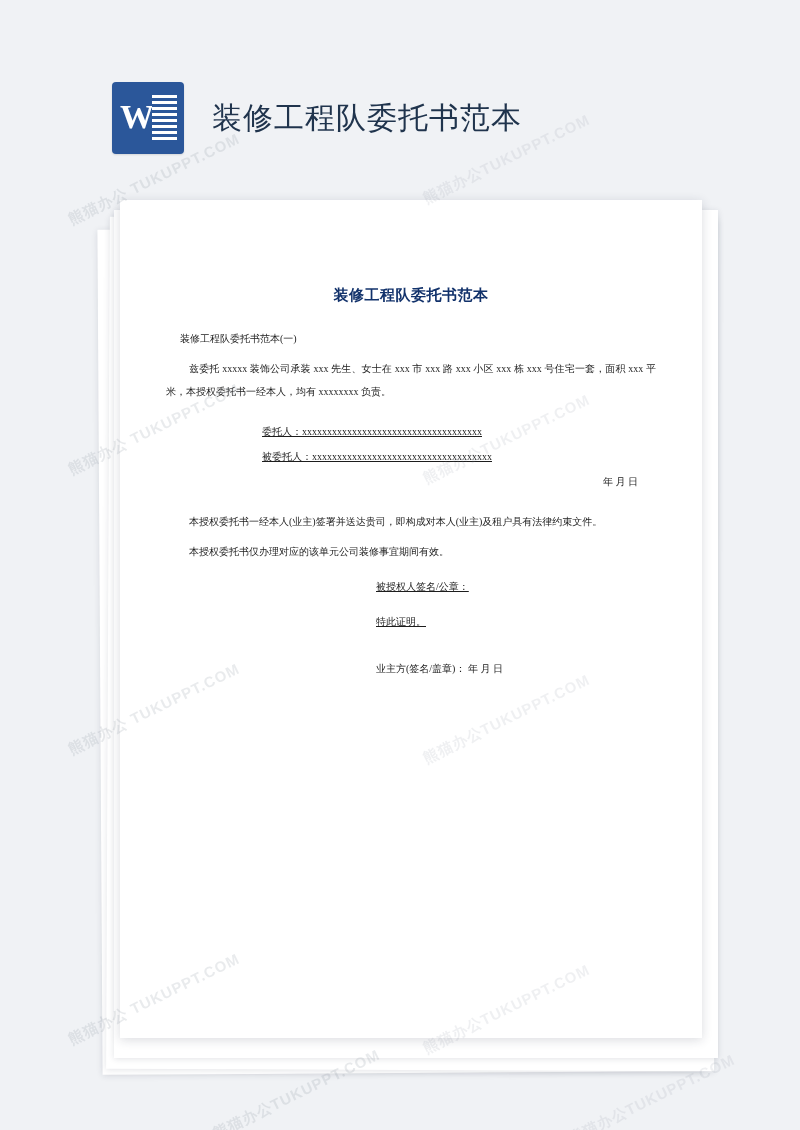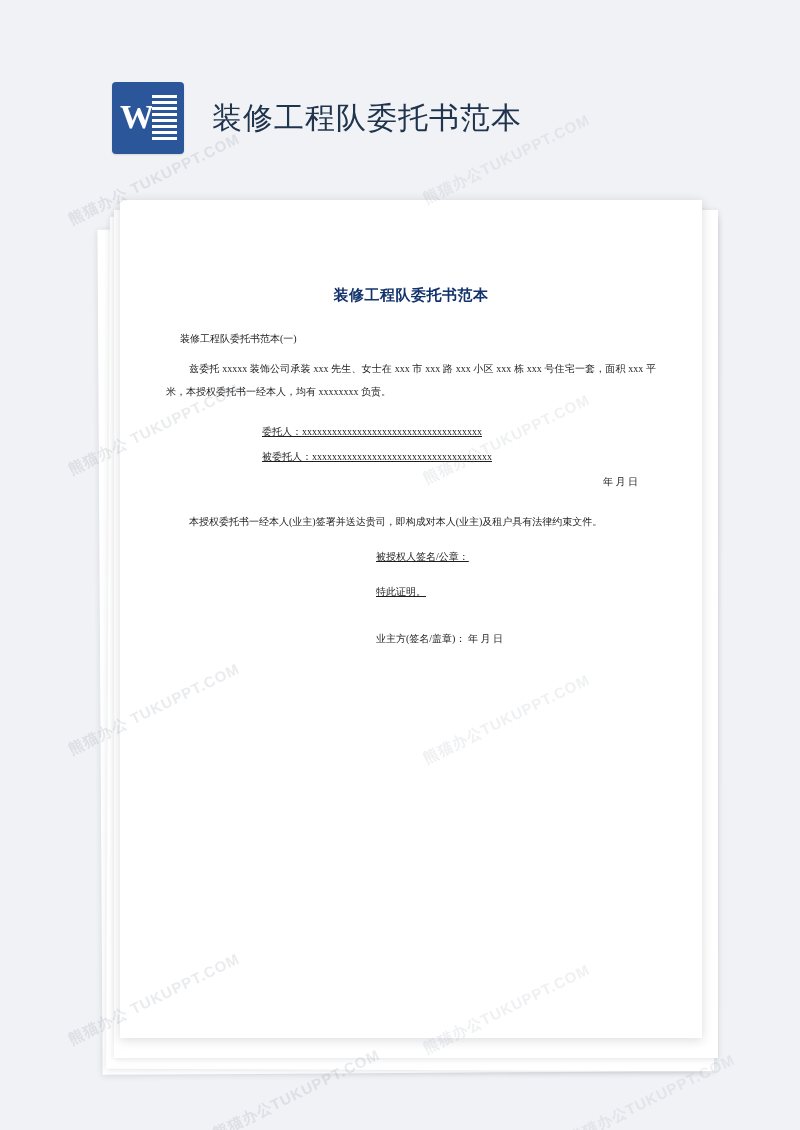--- a/index.html
+++ b/index.html
@@ -195,20 +195,21 @@
       <div class="doc-heading">装修工程队委托书范本</div>
 
       <p class="p sub">装修工程队委托书范本(一)</p>
       <p class="p indent">兹委托 xxxxx 装饰公司承装 xxx 先生、女士在 xxx 市 xxx 路 xxx 小区 xxx 栋 xxx 号住宅一套，面积 xxx 平米，本授权委托书一经本人，均有 xxxxxxxx 负责。</p>
       <div class="gap"></div>
       <p class="p right-block tight">委托人：xxxxxxxxxxxxxxxxxxxxxxxxxxxxxxxxxxxx</p>
       <p class="p right-block tight">被委托人：xxxxxxxxxxxxxxxxxxxxxxxxxxxxxxxxxxxx</p>
       <p class="p right-align">年 月 日</p>
       <div class="gap"></div>
       <p class="p indent">本授权委托书一经本人(业主)签署并送达贵司，即构成对本人(业主)及租户具有法律约束文件。</p>
+      <p class="p indent">本授权委托书仅办理对应的该单元公司装修事宜期间有效。</p>
       <p class="p center-right tight">被授权人签名/公章：</p>
       <p class="p center-right tight">特此证明。</p>
       <div class="gap"></div>
       <p class="p center-right">业主方(签名/盖章)： 年 月 日</p>
     </div>
   </div>
 </div>
 
 <div id="wm-layer">
     <div class="wm" style="left: 60px; top: 170px;">熊猫办公 TUKUPPT.COM</div>

